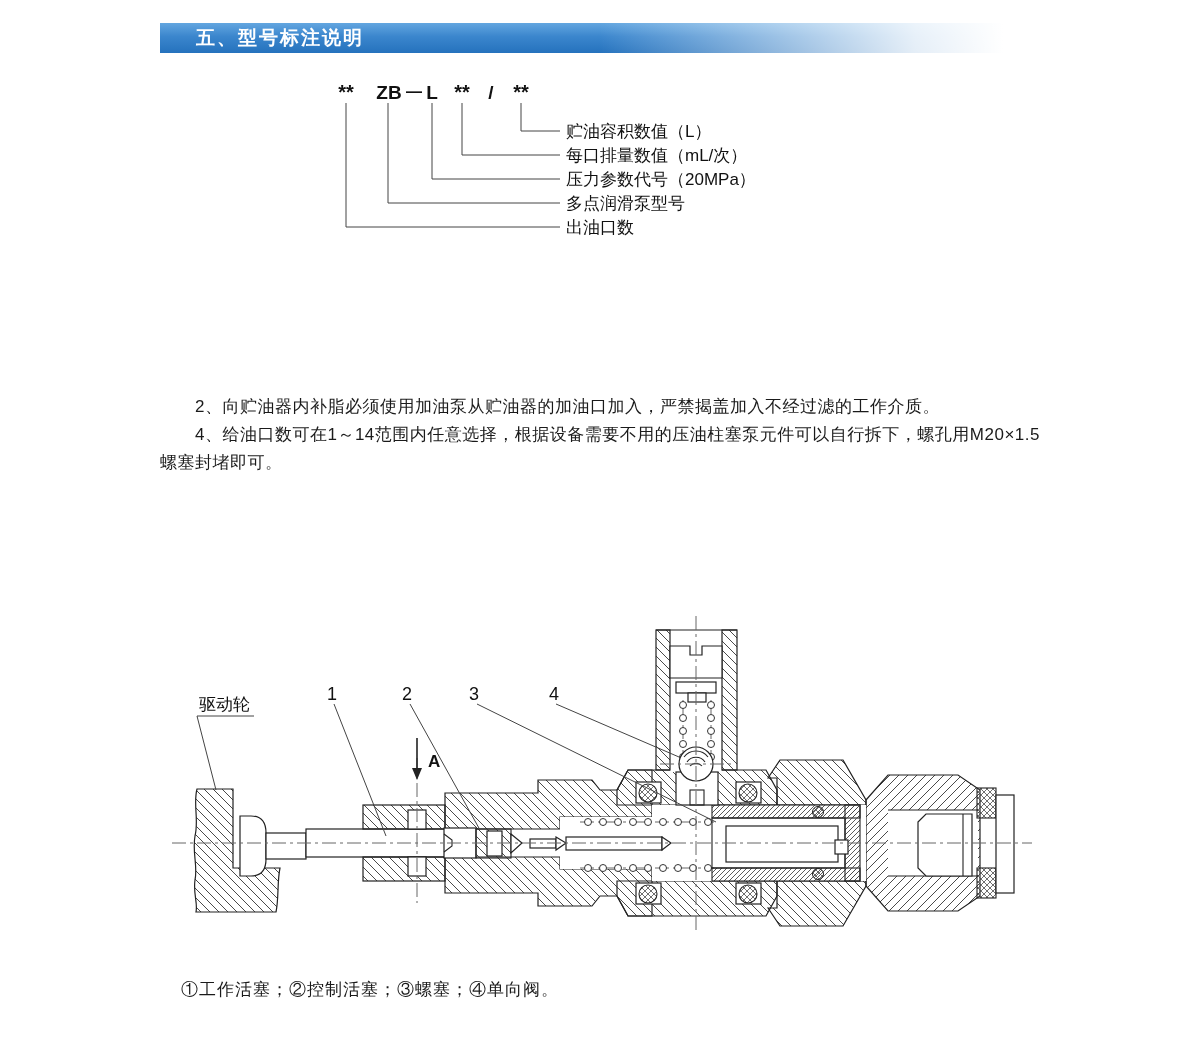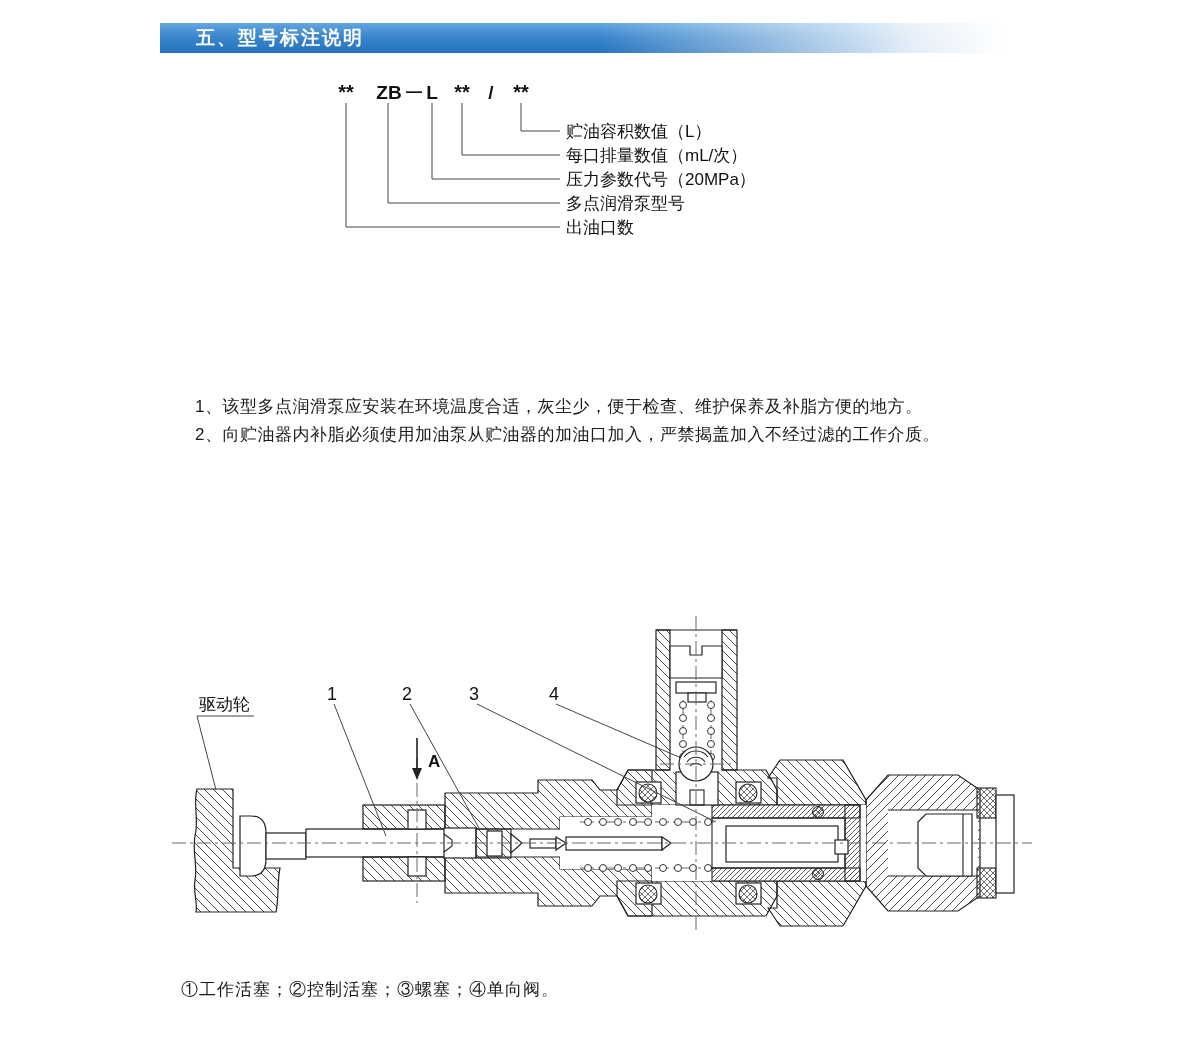--- a/index.html
+++ b/index.html
@@ -27,22 +27,22 @@
 <body>
 
 <div class="page">
 
   <div class="hbar bar1">
     <span class="htitle">五、型号标注说明</span>
   </div>
 
 
   <div class="instr">
-    <p>1、该型多点润滑泵应安装在环境温度合适，灰尘少，便于检查、维护保养及补脂方便的地方。</p>
     <p>2、向贮油器内补脂必须使用加油泵从贮油器的加油口加入，严禁揭盖加入不经过滤的工作介质。</p>
+    <p>4、给油口数可在1～14范围内任意选择，根据设备需要不用的压油柱塞泵元件可以自行拆下，螺孔用M20×1.5螺塞封堵即可。</p>
   </div>
 
   <p class="caption">①工作活塞；②控制活塞；③螺塞；④单向阀。</p>
 
   <svg style="position:absolute;left:0;top:0;" width="1200" height="1047" viewBox="0 0 1200 1047">
     <defs>
       <pattern id="h1" width="9" height="9" patternUnits="userSpaceOnUse">
         <path d="M-2,-2 L11,11" stroke="#4a4a4a" stroke-width="1"></path>
       </pattern>
       <pattern id="h2" width="9" height="9" patternUnits="userSpaceOnUse">

